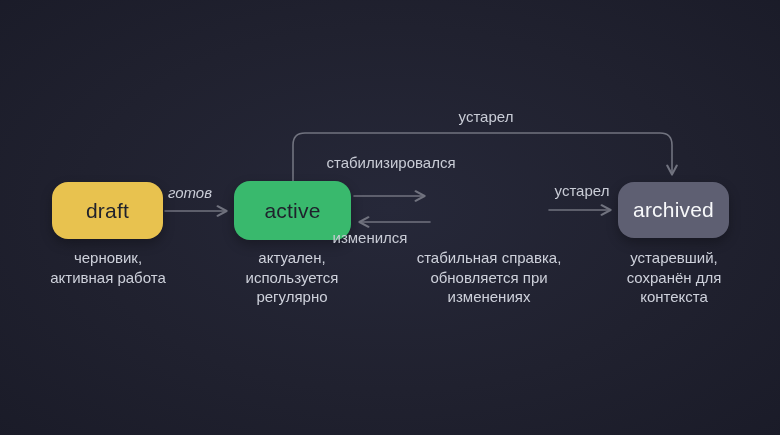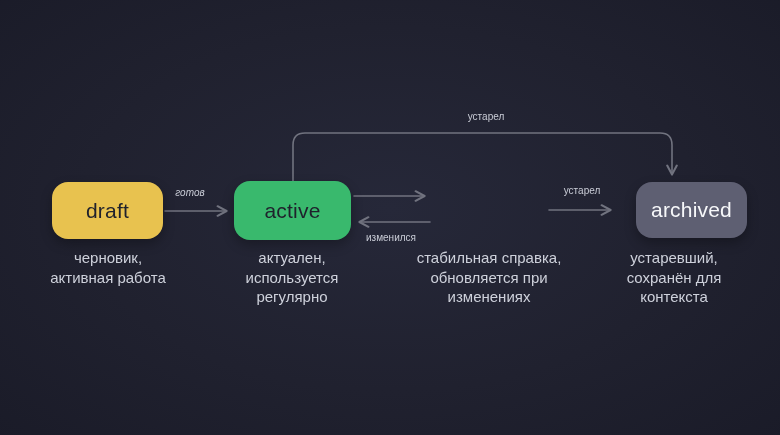--- a/index.html
+++ b/index.html
@@ -34,43 +34,43 @@
     justify-content: center;
     border-radius: 16px;
     font-size: 21px;
     font-weight: 500;
     letter-spacing: 0.2px;
     box-shadow: 0 5px 12px rgba(0,0,0,0.28);
   }
   .node-draft     { left: 52px;  top: 182px; width: 111px; height: 57px; }
   .node-active    { left: 234px; top: 181px; width: 117px; height: 59px; }
   .node-reference { left: 432px; top: 183px; width: 114px; height: 55px; }
-  .node-archived  { left: 618px; top: 182px; width: 111px; height: 56px; margin-left: 18px; }
+  .node-archived  { left: 618px; top: 182px; width: 111px; height: 56px; }
   .desc {
     position: absolute;
     transform: translateX(-50%);
     width: 190px;
     text-align: center;
     font-size: 15px;
     line-height: 1.3;
     white-space: pre-line;
   }
   .desc-draft     { left: 108px; top: 248px; }
   .desc-active    { left: 292px; top: 248px; }
   .desc-reference { left: 489px; top: 248px; }
   .desc-archived  { left: 674px; top: 248px; }
   .edge-label {
     position: absolute;
     transform: translate(-50%, -50%);
     white-space: nowrap;
-    font-size: 10px;
+    font-size: 15px;
   }
   .el-gotov    { left: 190px; top: 192px; font-style: italic; }
   .el-stab     { left: 391px; top: 162px; }
-  .el-izm      { left: 391px; top: 237px; }
+  .el-izm      { left: 370px; top: 237px; }
   .el-ust-ref  { left: 582px; top: 190px; }
   .el-ust-top  { left: 486px; top: 116px; }
 </style>
 </head>
 <body>
 
 <div class="stage">
 
   <svg class="edges" width="780" height="435" viewBox="0 0 780 435" aria-hidden="true">
     <defs>
@@ -101,17 +101,18 @@
   <div class="desc desc-draft" style="color: rgb(206, 209, 219);">черновик,
 активная работа</div>
   <div class="desc desc-archived" style="color: rgb(206, 209, 219);">устаревший,
 сохранён для
 контекста</div>
   <div class="desc desc-reference" style="color: rgb(206, 209, 219);">стабильная справка,
 обновляется при
 изменениях</div>
 
   <div class="edge-label el-gotov" style="color: rgb(201, 204, 214);">готов</div>
+  <div class="edge-label el-stab" style="color: rgb(201, 204, 214);">стабилизировался</div>
   <div class="edge-label el-izm" style="color: rgb(201, 204, 214);">изменился</div>
   <div class="edge-label el-ust-ref" style="color: rgb(201, 204, 214);">устарел</div>
   <div class="edge-label el-ust-top" style="color: rgb(201, 204, 214);">устарел</div>
 
 </div>
 
 </body></html>

